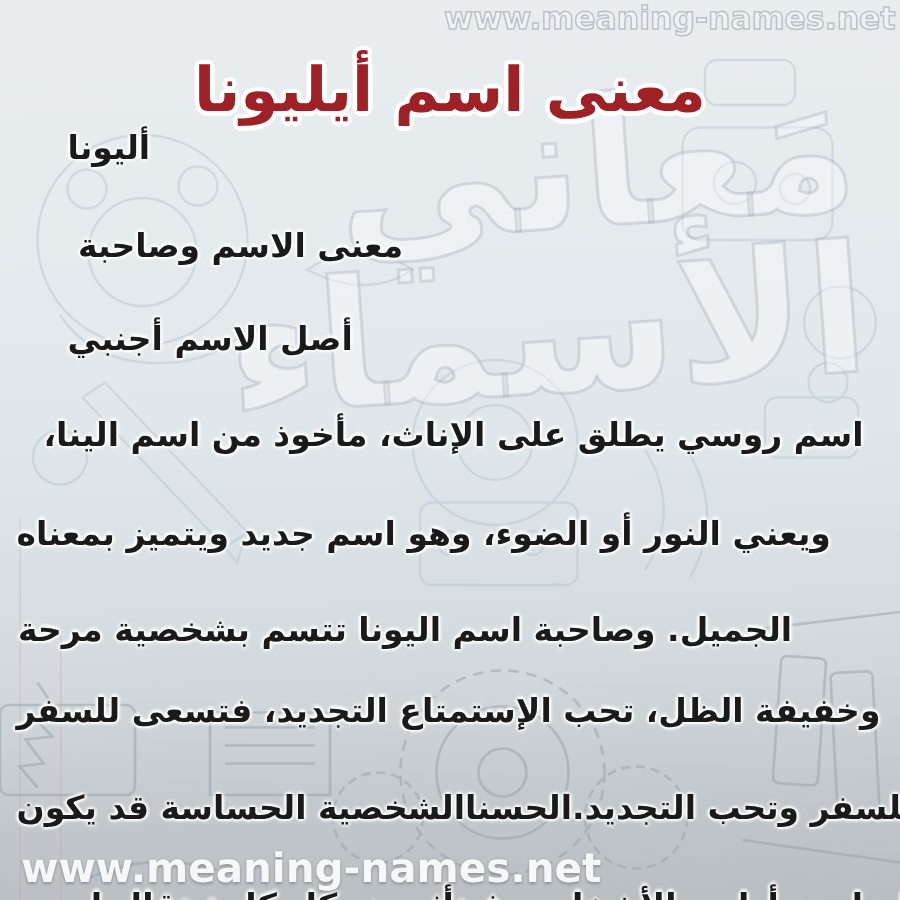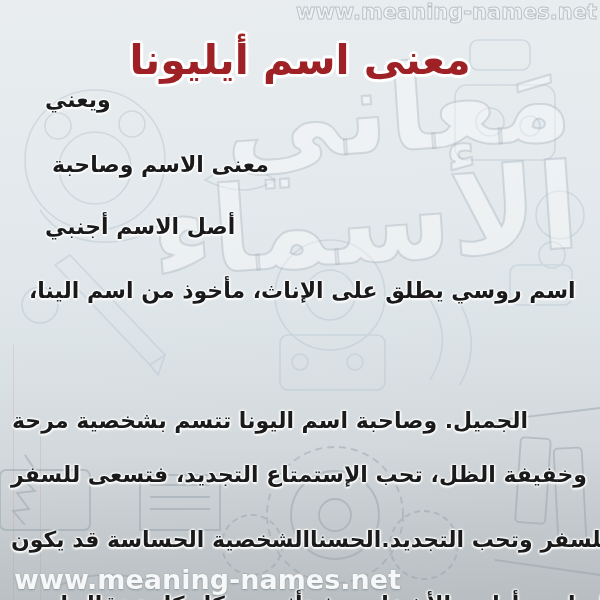--- a/index.html
+++ b/index.html
@@ -112,25 +112,26 @@
 
   <div class="calli">
     <div>مَعاني</div>
     <div>الأسماء</div>
   </div>
 
   <div class="wm-top">www.meaning-names.net</div>
 
   <div class="title">معنى اسم أيليونا</div>
 
-  <div class="line l-name">ويعني</div>
+  <div class="line l-name">أليونا</div>
   <div class="line l-mean">معنى الاسم وصاحبة</div>
   <div class="line l-origin">أصل الاسم أجنبي</div>
 
   <div class="line l-b0">اسم روسي يطلق على الإناث، مأخوذ من اسم الينا،</div>
+  <div class="line l-b1">ويعني النور أو الضوء، وهو اسم جديد ويتميز بمعناه</div>
   <div class="line l-b2">الجميل. وصاحبة اسم اليونا تتسم بشخصية مرحة</div>
   <div class="line l-b3">وخفيفة الظل، تحب الإستمتاع التجديد، فتسعى للسفر</div>
   <div class="line l-b4">للسفر وتحب التجديد.الحسناالشخصية الحساسة قد يكون</div>
   <div class="line l-b5">أصحابها من أطيب الأشخاص، فيتأثرون بكل كلمة تقال لهم</div>
 
   <div class="wm-bottom">www.meaning-names.net</div>
 
 </div>
 
 </body></html>

